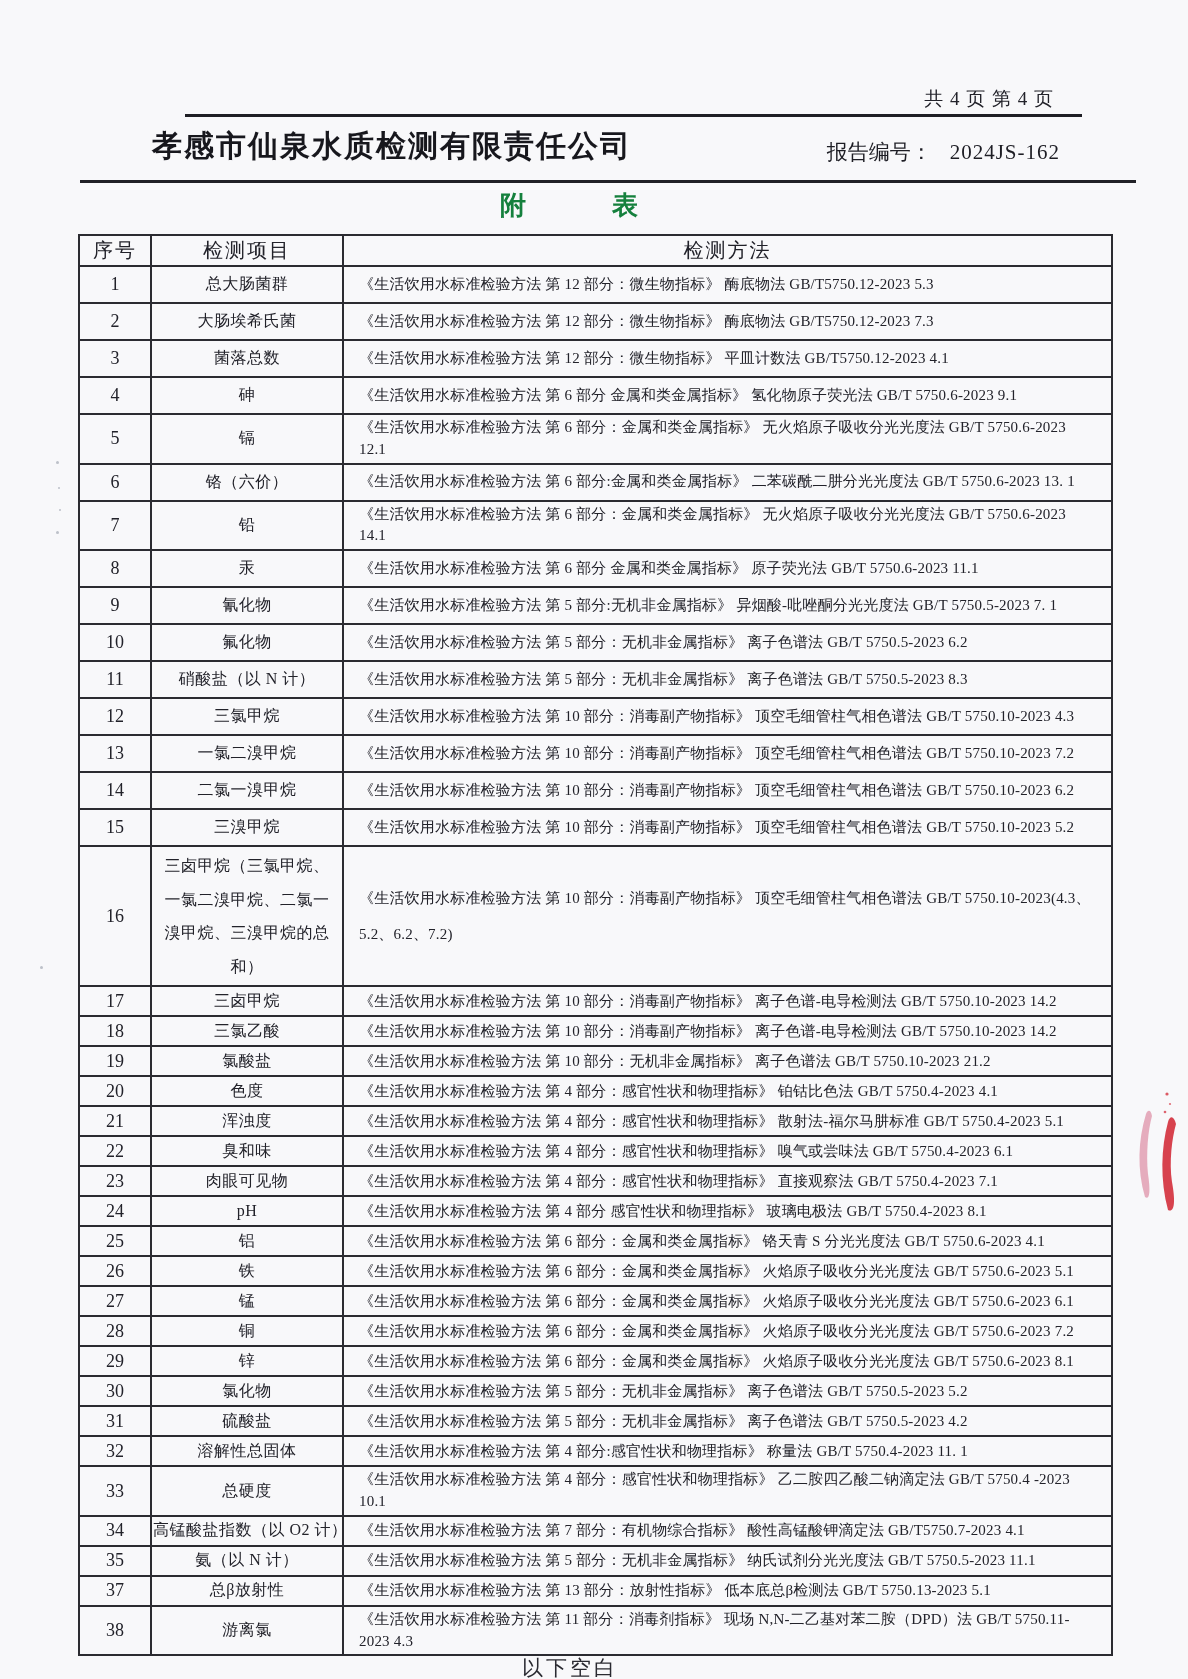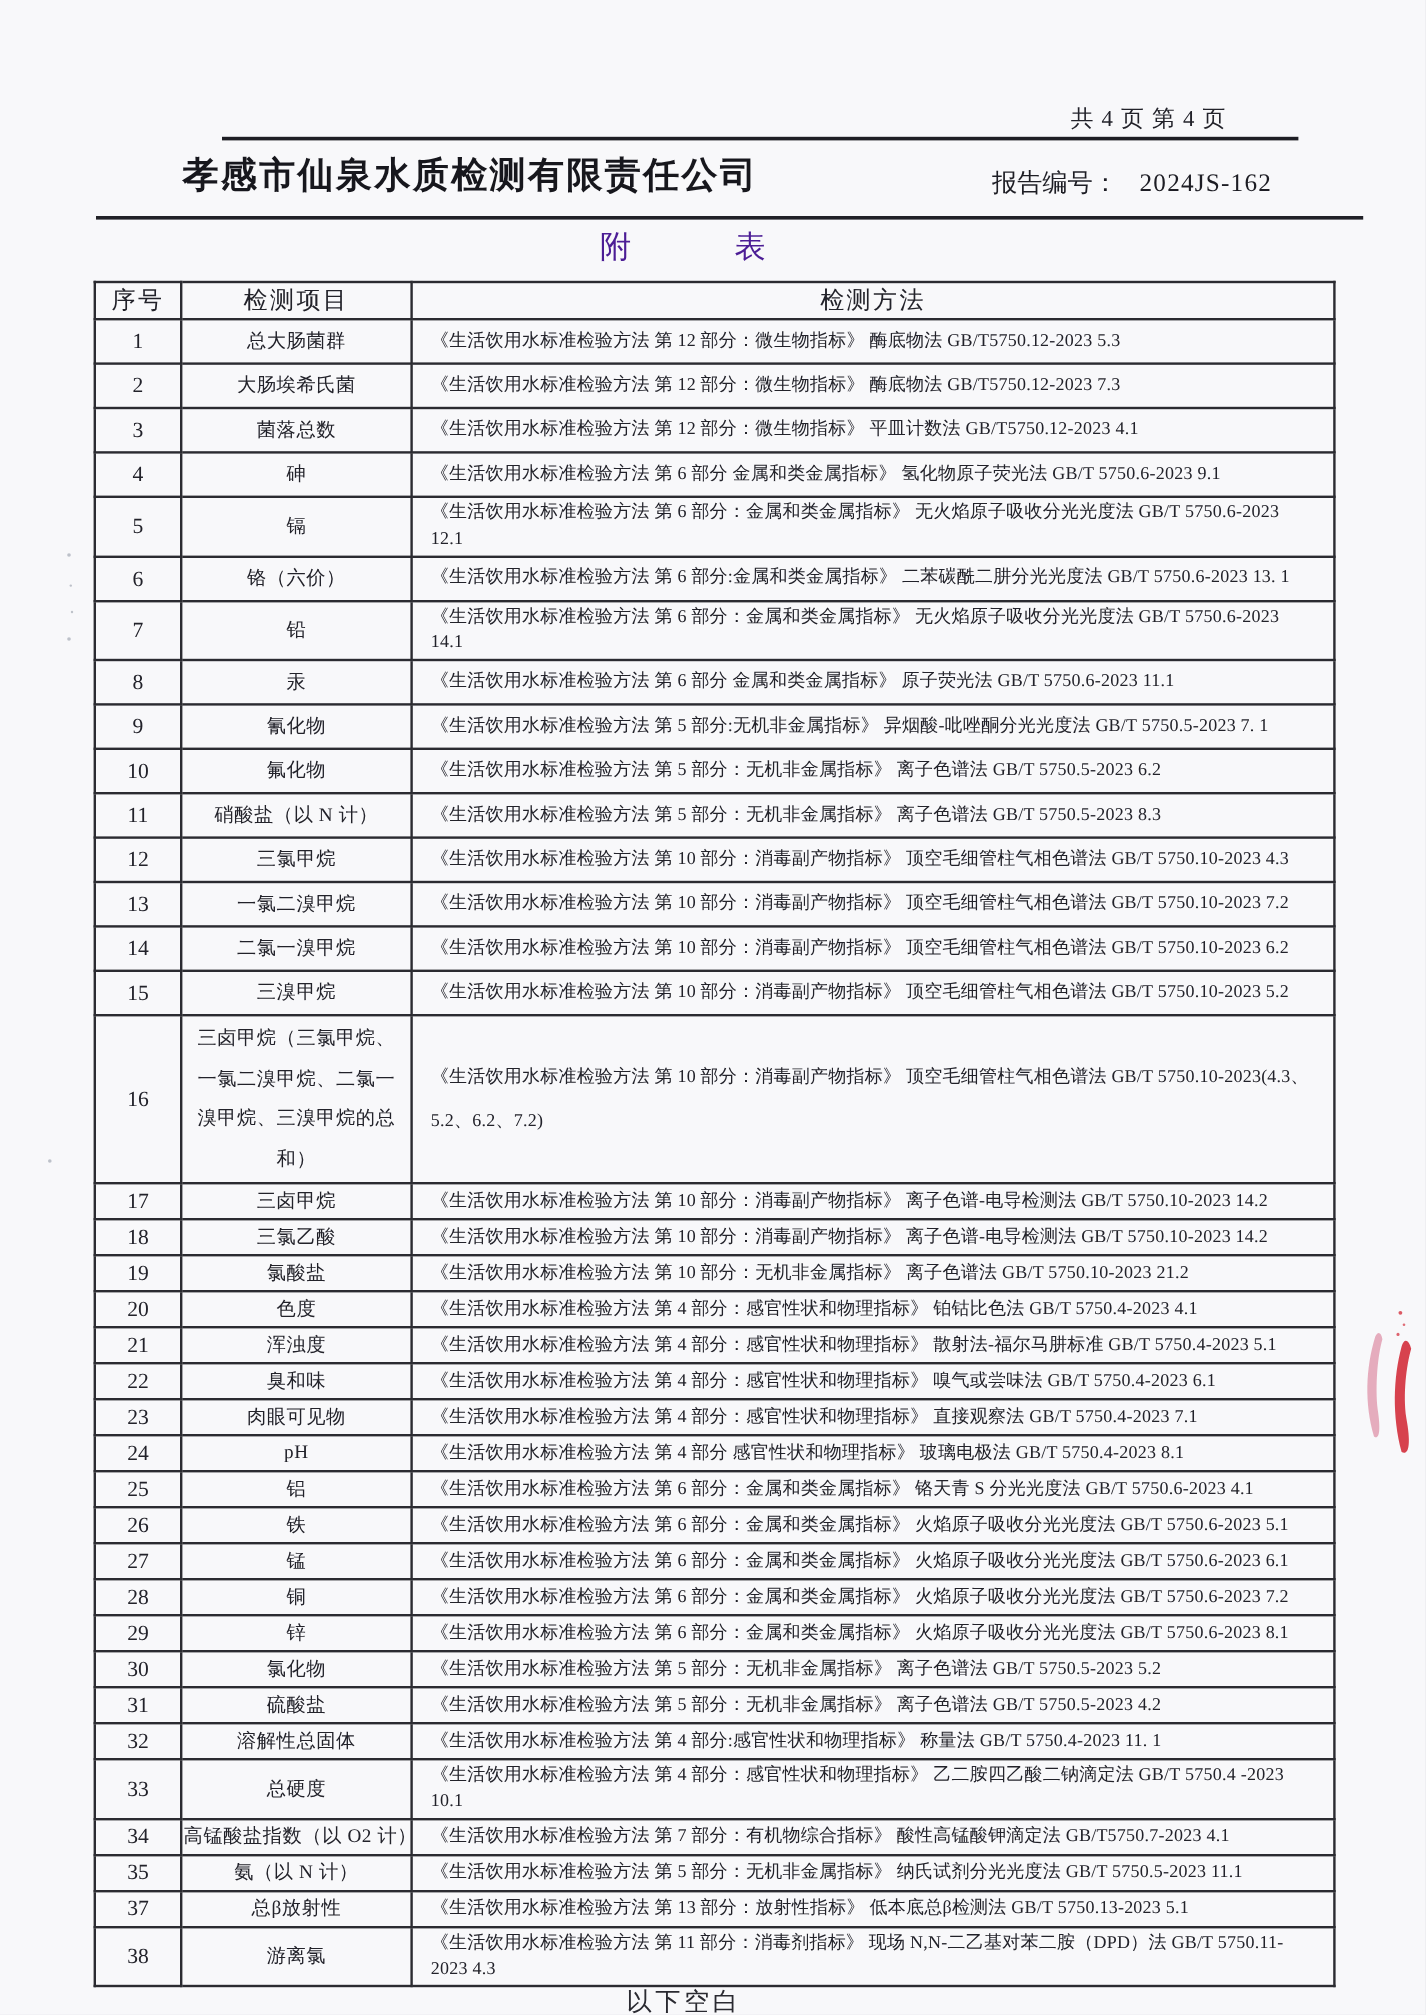--- a/index.html
+++ b/index.html
@@ -7,21 +7,21 @@
     position:relative;
     width:1188px;height:1679px;
     margin:0 auto;
     background:#f8f8fa;
     overflow:hidden;
     font-family:"Liberation Serif","DejaVu Serif",serif;
     color:#22222a;
   }
   
   .page-count{
-    position:absolute;top:86px;right:166px;
+    position:absolute;top:86px;right:134px;
     font-size:19px;letter-spacing:1px;
   }
   .rule-1{
     position:absolute;left:185px;top:114px;width:897px;height:3px;
     background:#1e1e24;
   }
   .company{
     position:absolute;left:152px;top:126px;
     font-family:Liberation Serif, serif;
     font-weight:bold;font-size:30px;letter-spacing:2px;color:#17171d;
@@ -30,22 +30,22 @@
     position:absolute;top:138px;right:128px;
     font-size:21px;color:#1d1d24;
   }
   .report-line .val{margin-left:18px;letter-spacing:1px;}
   .rule-2{
     position:absolute;left:80px;top:180px;width:1056px;height:3px;
     background:#212127;
   }
   .appendix-title{
     position:absolute;left:0;top:188px;width:1140px;
-    text-align:center;font-size:26px;font-weight:400;
-    letter-spacing:2px;color:#4c1d95;white-space:pre;
+    text-align:center;font-size:26px;font-weight:700;
+    letter-spacing:2px;color:#15803d;white-space:pre;
   }
   
   .tbl-wrap{position:absolute;left:78px;top:234px;width:1035px;}
   table{
     width:100%;border-collapse:collapse;table-layout:fixed;
     background:transparent;
   }
   col.c-no{width:72px;}
   col.c-item{width:192px;}
   th,td{

